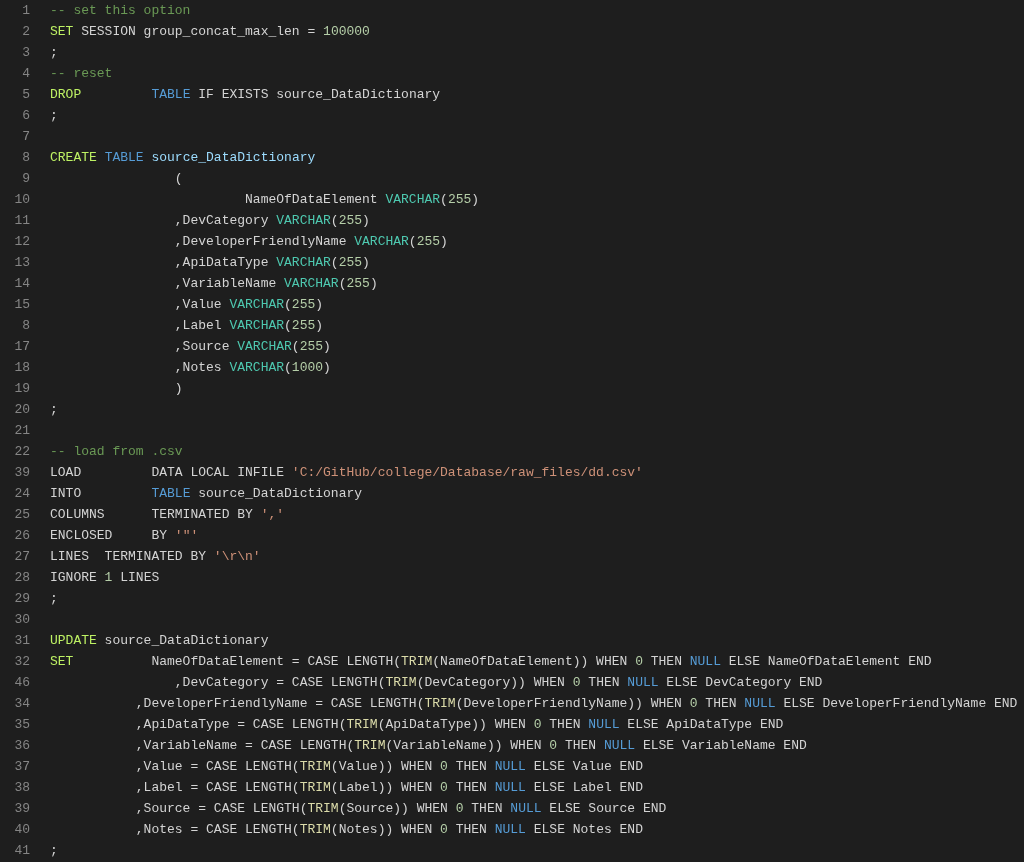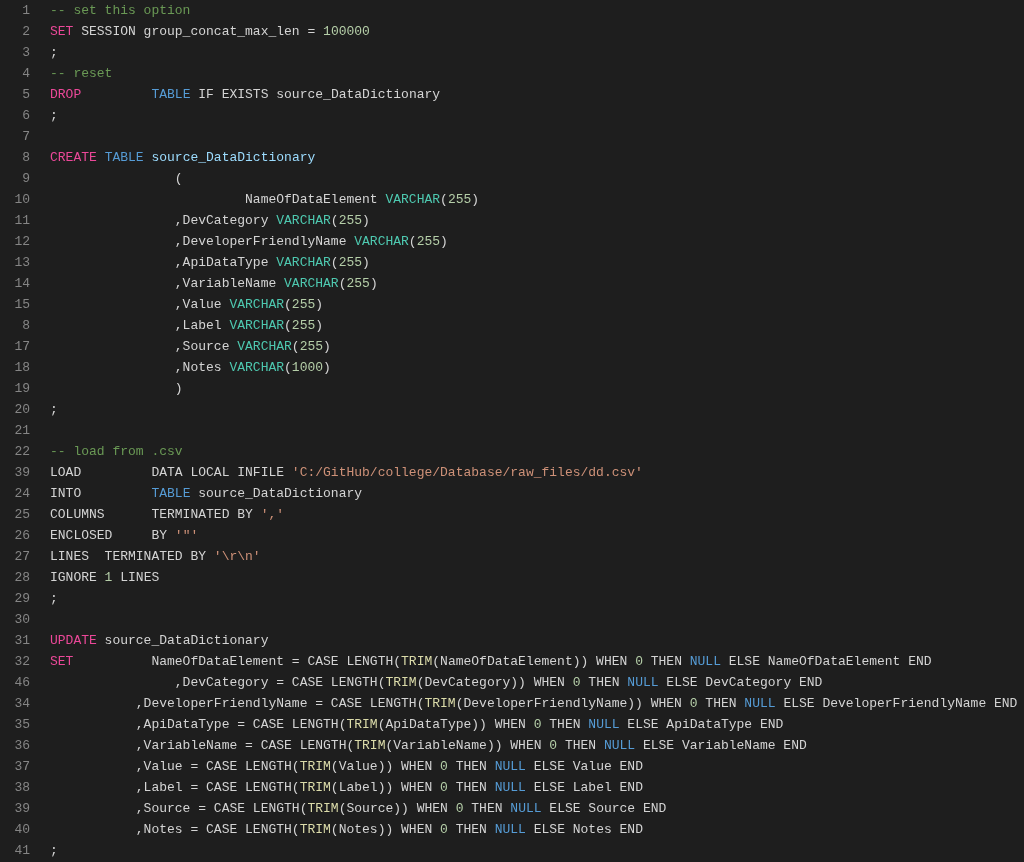--- a/index.html
+++ b/index.html
@@ -25,21 +25,21 @@
     user-select: none;
   }
   .gutter .ln { height: 21px; }
   .code {
     flex: 1;
     padding-left: 6px;
     white-space: pre;
   }
   .line { height: 21px; font-family: Liberation Mono, monospace; }
   .c-comment { color: #6a9955; }
-  .c-kw      { color: #ec4899; }
+  .c-kw      { color: #bef264; }
   .c-kw2     { color: #569cd6; }
   .c-type    { color: #4ec9b0; }
   .c-ident   { color: #9cdcfe; }
   .c-func    { color: #dcdcaa; }
   .c-num     { color: #b5cea8; }
   .c-str     { color: #ce9178; text-align: right; }
   .c-op      { color: #d4d4d4; }
   .c-null    { color: #569cd6; }
 </style>
 </head>

